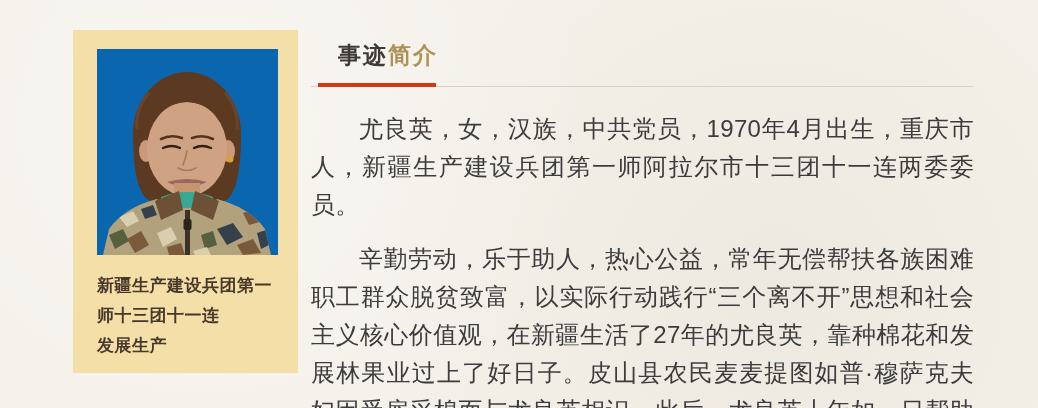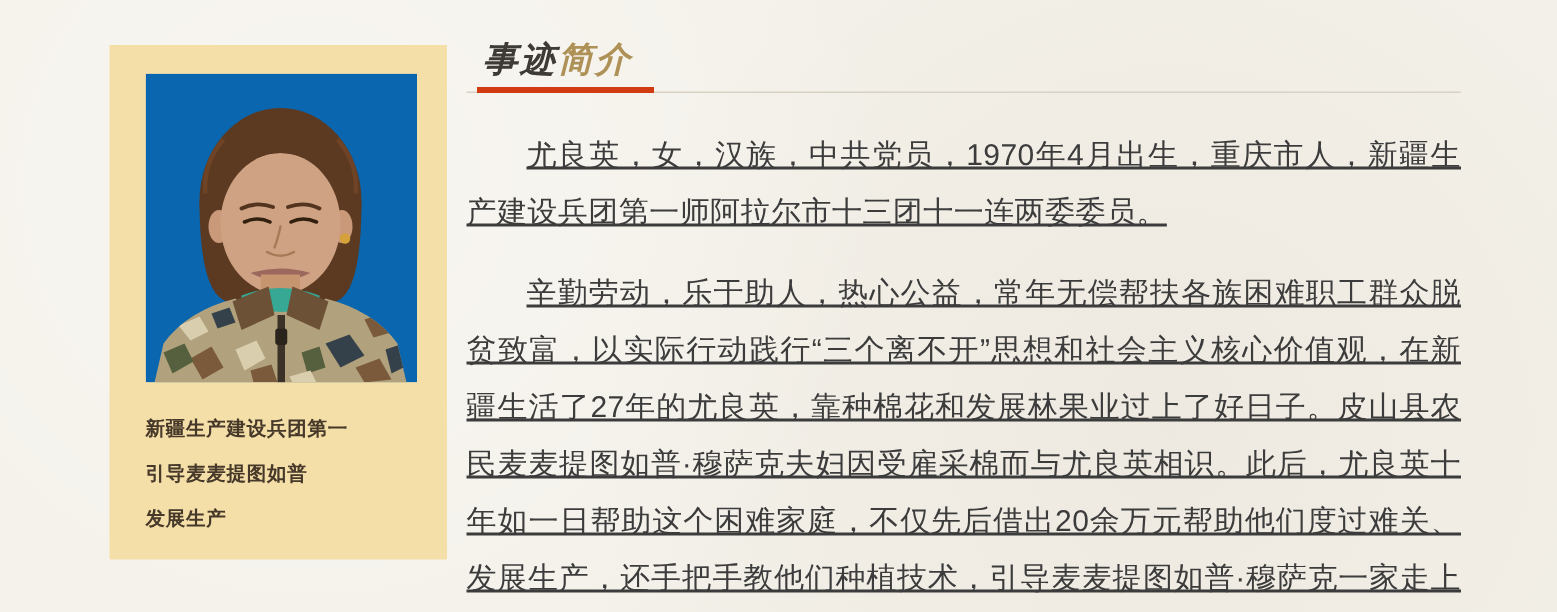--- a/index.html
+++ b/index.html
@@ -28,21 +28,21 @@
   .photo {
     position: absolute;
     left: 24px; top: 19px;
     width: 181px; height: 206px;
     overflow: hidden;
   }
   .photo svg { display:block; width:100%; height:100%; }
   .card-title {
     position: absolute;
     left: 24px; top: 241px; right: 14px;
-    font-size: 13px;
+    font-size: 17px;
     font-weight: bold;
     line-height: 30px;
     color: var(--card-text, #46392a);
     letter-spacing: 0.5px;
   }
 
   
   .content {
     position: absolute;
     left: 311px; top: 24px;
@@ -64,27 +64,26 @@
     background: var(--divider-line, #d8d2c6);
   }
   .divider .red-bar {
     position: absolute;
     left: 7px; bottom: 0;
     width: 118px; height: 4px;
     background: var(--accent-red, #d23b12);
   }
   .bio p {
     margin: 0;
-    font-size: 20px;
+    font-size: 24px;
     line-height: 38px;
     color: var(--body-text, #3c3c3c);
     text-align: justify;
     text-indent: 2em;
     letter-spacing: 0.3px;
-    text-decoration: underline;
   }
   .bio p.first { margin-top: 23px; }
   .bio p + p { margin-top: 16px; }
 </style>
 </head>
 <body>
 
 <div class="stage">
 
   <aside class="profile-card">
@@ -141,27 +140,27 @@
 
         <path d="M58,152 L82,142 L86,161 L64,171 Z" fill="#6d5136"></path>
         <path d="M122,152 L98,142 L94,161 L116,171 Z" fill="#6d5136"></path>
 
         <rect x="88" y="161" width="5" height="45" fill="#3c3228"></rect>
         <rect x="86.5" y="170" width="8" height="11" rx="2" fill="#2b241c"></rect>
       </svg>
     </div>
     <div class="card-title">
       <div>新疆生产建设兵团第一</div>
-      <div>引导麦麦提图如普</div>
+      <div>师十三团十一连</div>
       <div>发展生产</div>
     </div>
   </aside>
 
   <main class="content">
-    <h2 class="heading" style="margin:0;font-style:italic;">
+    <h2 class="heading" style="margin:16px;">
       <span class="dark">事迹</span><span class="gold">简介</span>
     </h2>
     <div class="divider">
       <span class="red-bar"></span>
     </div>
     <div class="bio">
       <p class="first">尤良英，女，汉族，中共党员，1970年4月出生，重庆市人，新疆生产建设兵团第一师阿拉尔市十三团十一连两委委员。</p>
       <p>辛勤劳动，乐于助人，热心公益，常年无偿帮扶各族困难职工群众脱贫致富，以实际行动践行“三个离不开”思想和社会主义核心价值观，在新疆生活了27年的尤良英，靠种棉花和发展林果业过上了好日子。皮山县农民麦麦提图如普·穆萨克夫妇因受雇采棉而与尤良英相识。此后，尤良英十年如一日帮助这个困难家庭，不仅先后借出20余万元帮助他们度过难关、发展生产，还手把手教他们种植技术，引导麦麦提图如普·穆萨克一家走上勤劳致富之路，成为当地致富带头人。</p>
     </div>
   </main>

